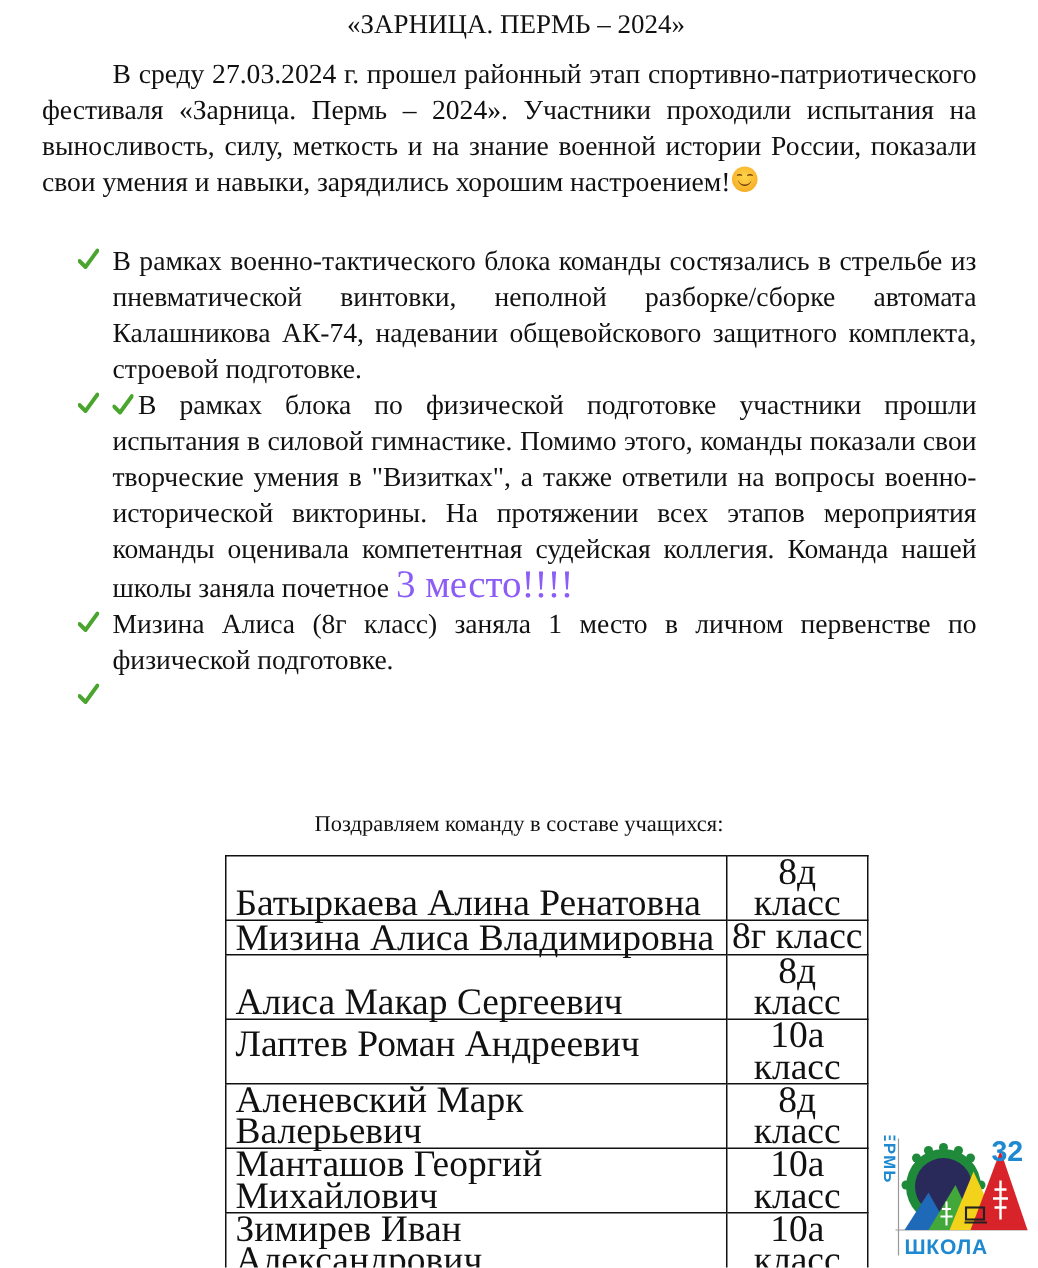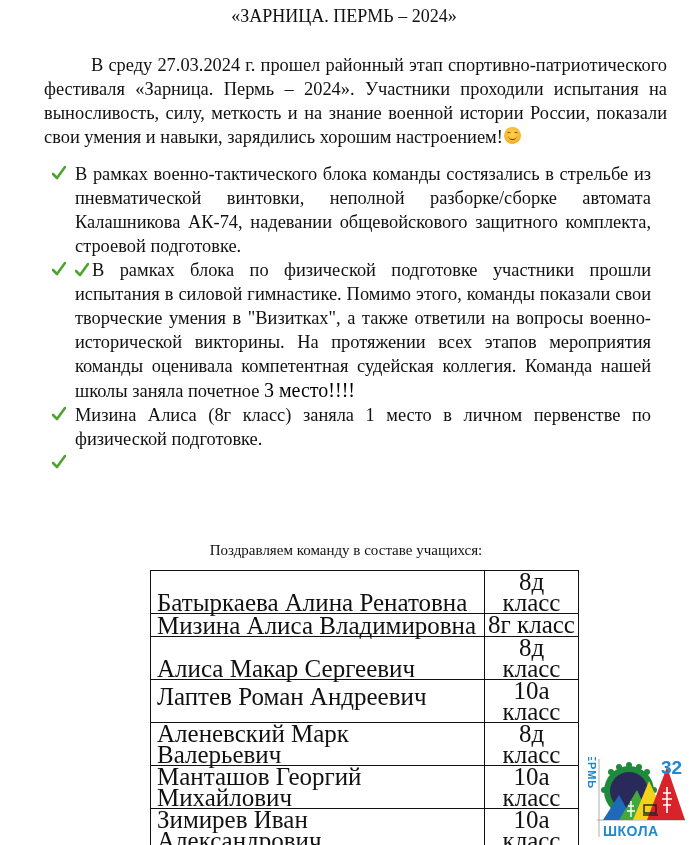--- a/index.html
+++ b/index.html
@@ -26,21 +26,21 @@
     }
     .intro {
       position: absolute;
       left: 28px;
       width: 623px;
       top: 37px;
       font-size: 18.4px;
       line-height: 24px;
       text-align: justify;
       text-indent: 47px;
-      margin: 16px;
+      margin: 0;
     }
     .emoji {
       display: inline-block;
       width: 17px;
       height: 17px;
       border-radius: 50%;
       background: radial-gradient(circle at 50% 40%, #ffd54a 0%, #f7b12a 70%, #e59a1a 100%);
       position: relative;
       vertical-align: -1px;
       text-indent: 0;
@@ -92,22 +92,22 @@
     }
     .check svg { display: block; }
     .check-inline {
       display: inline-block;
       width: 14px;
       height: 16px;
       vertical-align: -2px;
       margin-right: 3px;
     }
     .highlight {
-      color: #000000;
-      font-size: 20px;
+      color: #8b5cf6;
+      font-size: 26px;
     }
     .congrats {
       position: absolute;
       left: 0;
       width: 692px;
       top: 538px;
       text-align: center;
       font-size: 15px;
       line-height: 24px;
     }

